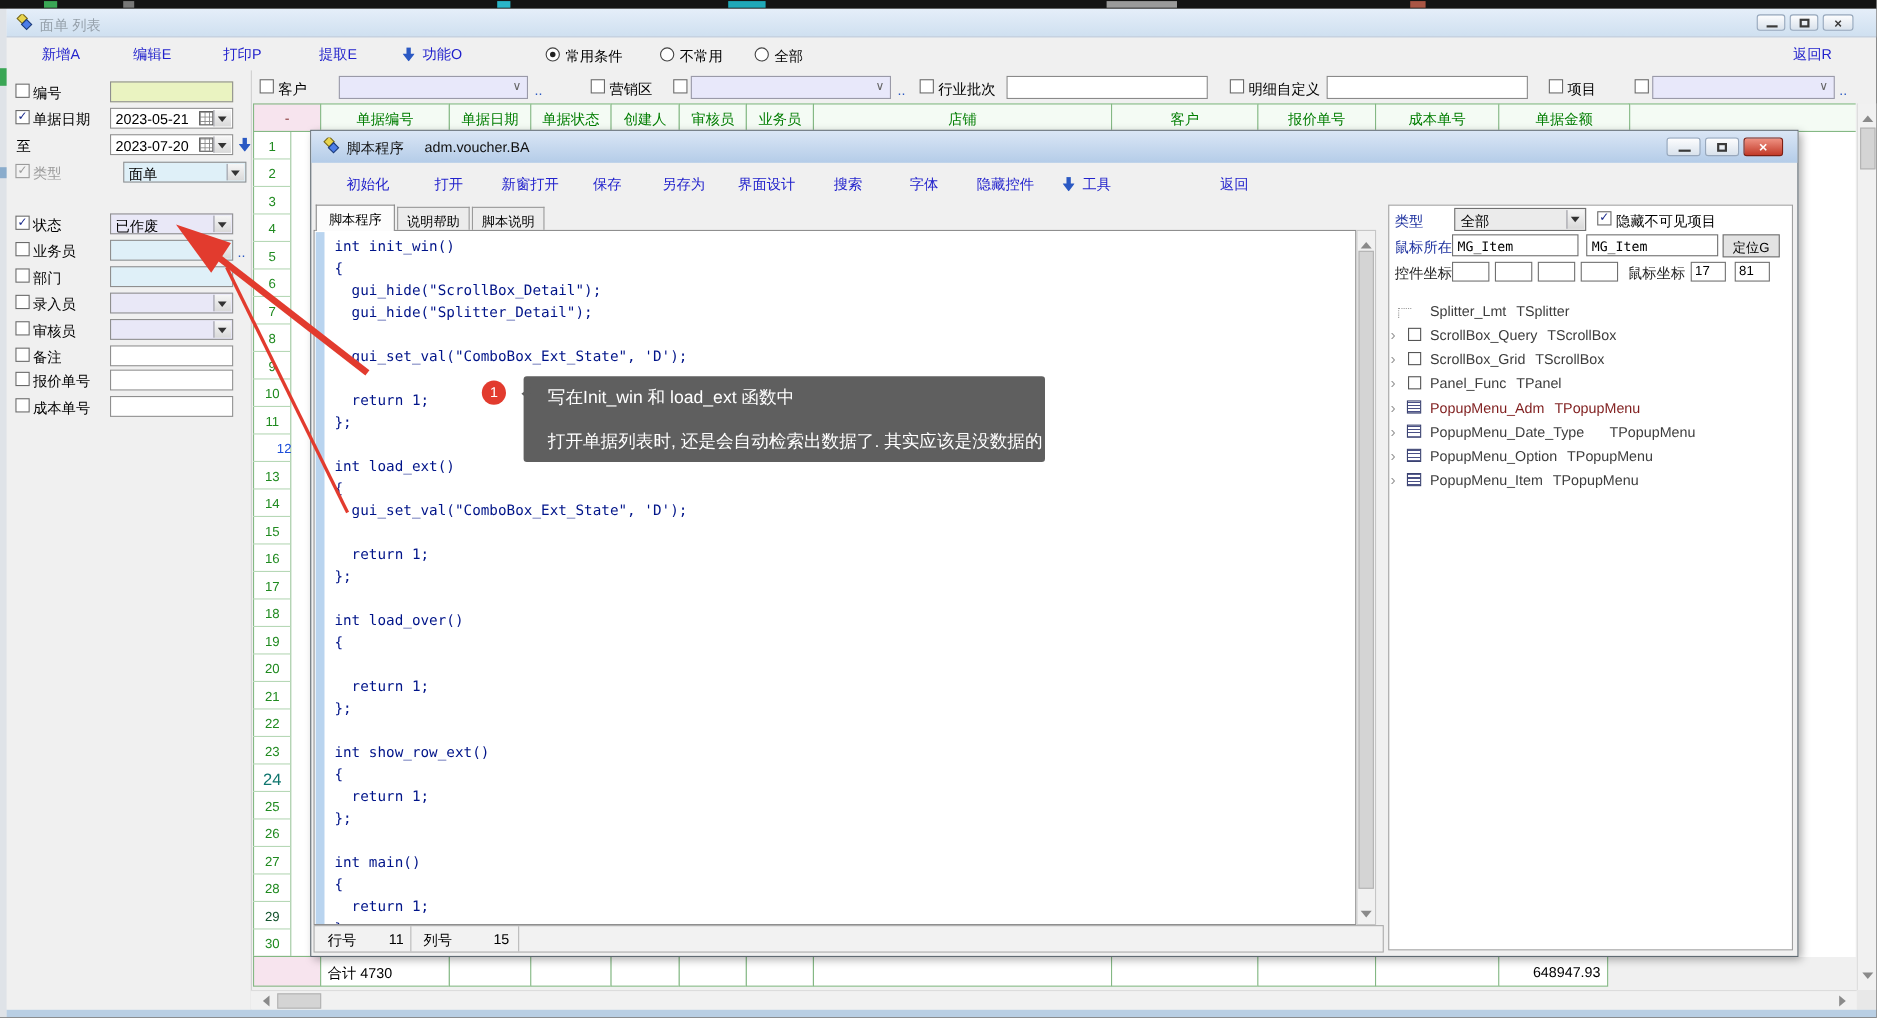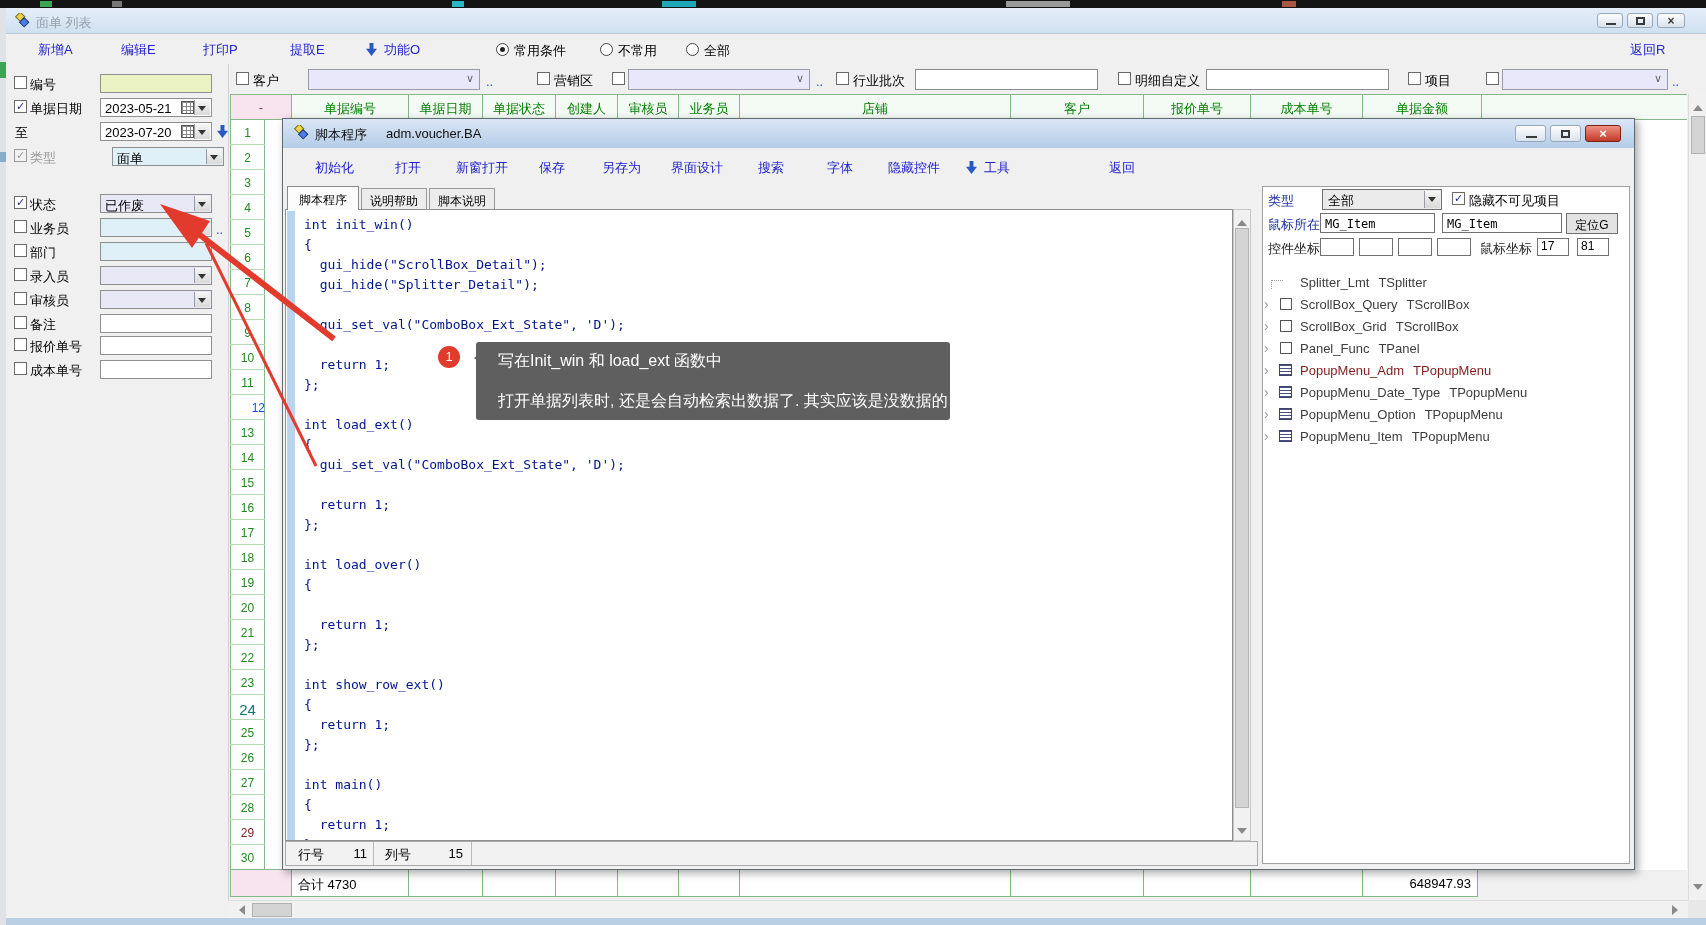--- a/index.html
+++ b/index.html
@@ -143,36 +143,36 @@
       <div style="position: absolute; box-sizing: border-box; left: 230px; top: 570px; width: 35px; height: 25px; border-bottom: 1px solid rgb(182, 216, 182); color: rgb(31, 138, 31); font-size: 12px; text-align: center; padding-top: 6px;">19</div>
       <div style="position: absolute; box-sizing: border-box; left: 230px; top: 595px; width: 35px; height: 25px; border-bottom: 1px solid rgb(182, 216, 182); color: rgb(31, 138, 31); font-size: 12px; text-align: center; padding-top: 6px;">20</div>
       <div style="position: absolute; box-sizing: border-box; left: 230px; top: 620px; width: 35px; height: 25px; border-bottom: 1px solid rgb(182, 216, 182); color: rgb(31, 138, 31); font-size: 12px; text-align: center; padding-top: 6px;">21</div>
       <div style="position: absolute; box-sizing: border-box; left: 230px; top: 645px; width: 35px; height: 25px; border-bottom: 1px solid rgb(182, 216, 182); color: rgb(31, 138, 31); font-size: 12px; text-align: center; padding-top: 6px;">22</div>
       <div style="position: absolute; box-sizing: border-box; left: 230px; top: 670px; width: 35px; height: 25px; border-bottom: 1px solid rgb(182, 216, 182); color: rgb(31, 138, 31); font-size: 12px; text-align: center; padding-top: 6px;">23</div>
       <div style="position: absolute; box-sizing: border-box; left: 230px; top: 695px; width: 35px; height: 25px; border-bottom: 1px solid rgb(182, 216, 182); color: #0f766e; font-size: 15px; text-align: center; padding-top: 6px;">24</div>
       <div style="position: absolute; box-sizing: border-box; left: 230px; top: 720px; width: 35px; height: 25px; border-bottom: 1px solid rgb(182, 216, 182); color: rgb(31, 138, 31); font-size: 12px; text-align: center; padding-top: 6px;">25</div>
       <div style="position: absolute; box-sizing: border-box; left: 230px; top: 745px; width: 35px; height: 25px; border-bottom: 1px solid rgb(182, 216, 182); color: rgb(31, 138, 31); font-size: 12px; text-align: center; padding-top: 6px;">26</div>
       <div style="position: absolute; box-sizing: border-box; left: 230px; top: 770px; width: 35px; height: 25px; border-bottom: 1px solid rgb(182, 216, 182); color: rgb(31, 138, 31); font-size: 12px; text-align: center; padding-top: 6px;">27</div>
       <div style="position: absolute; box-sizing: border-box; left: 230px; top: 795px; width: 35px; height: 25px; border-bottom: 1px solid rgb(182, 216, 182); color: rgb(31, 138, 31); font-size: 12px; text-align: center; padding-top: 6px;">28</div>
-      <div style="position: absolute; box-sizing: border-box; left: 230px; top: 820px; width: 35px; height: 25px; border-bottom: 1px solid rgb(182, 216, 182); color: #7f1d1d; font-size: 12px; text-align: center; padding-top: 6px;">29</div>
+      <div style="position: absolute; box-sizing: border-box; left: 230px; top: 820px; width: 35px; height: 25px; border-bottom: 1px solid rgb(182, 216, 182); color: #14532d; font-size: 12px; text-align: center; padding-top: 6px;">29</div>
       <div style="position: absolute; box-sizing: border-box; left: 230px; top: 845px; width: 35px; height: 25px; border-bottom: 1px solid rgb(182, 216, 182); color: rgb(31, 138, 31); font-size: 12px; text-align: center; padding-top: 6px;">30</div>
       <div style="position: absolute; box-sizing: border-box; left: 265px; top: 120px; width: 18px; height: 750px; background: rgb(255, 255, 255);"></div>
       <div style="position: absolute; box-sizing: border-box; left: 1634px; top: 120px; width: 53px; height: 750px; background: rgb(255, 255, 255);"></div>
       <div style="position: absolute; box-sizing: border-box; left: 230px; top: 869px; width: 62px; height: 28px; background: rgb(247, 228, 238); border: 1px solid rgb(132, 184, 132); text-align: left; padding: 6px 6px 0px; overflow: hidden;"></div>
       <div style="position: absolute; box-sizing: border-box; left: 291px; top: 869px; width: 118px; height: 28px; background: rgb(255, 255, 255); border: 1px solid rgb(132, 184, 132); text-align: left; padding: 6px 6px 0px; overflow: hidden;">合计  4730</div>
       <div style="position: absolute; box-sizing: border-box; left: 408px; top: 869px; width: 75px; height: 28px; background: rgb(255, 255, 255); border: 1px solid rgb(132, 184, 132); text-align: left; padding: 6px 6px 0px; overflow: hidden;"></div>
       <div style="position: absolute; box-sizing: border-box; left: 482px; top: 869px; width: 74px; height: 28px; background: rgb(255, 255, 255); border: 1px solid rgb(132, 184, 132); text-align: left; padding: 6px 6px 0px; overflow: hidden;"></div>
       <div style="position: absolute; box-sizing: border-box; left: 555px; top: 869px; width: 63px; height: 28px; background: rgb(255, 255, 255); border: 1px solid rgb(132, 184, 132); text-align: left; padding: 6px 6px 0px; overflow: hidden;"></div>
       <div style="position: absolute; box-sizing: border-box; left: 617px; top: 869px; width: 62px; height: 28px; background: rgb(255, 255, 255); border: 1px solid rgb(132, 184, 132); text-align: left; padding: 6px 6px 0px; overflow: hidden;"></div>
       <div style="position: absolute; box-sizing: border-box; left: 678px; top: 869px; width: 62px; height: 28px; background: rgb(255, 255, 255); border: 1px solid rgb(132, 184, 132); text-align: left; padding: 6px 6px 0px; overflow: hidden;"></div>
       <div style="position: absolute; box-sizing: border-box; left: 739px; top: 869px; width: 272px; height: 28px; background: rgb(255, 255, 255); border: 1px solid rgb(132, 184, 132); text-align: left; padding: 6px 6px 0px; overflow: hidden;"></div>
       <div style="position: absolute; box-sizing: border-box; left: 1010px; top: 869px; width: 134px; height: 28px; background: rgb(255, 255, 255); border: 1px solid rgb(132, 184, 132); text-align: left; padding: 6px 6px 0px; overflow: hidden;"></div>
       <div style="position: absolute; box-sizing: border-box; left: 1143px; top: 869px; width: 108px; height: 28px; background: rgb(255, 255, 255); border: 1px solid rgb(132, 184, 132); text-align: left; padding: 6px 6px 0px; overflow: hidden;"></div>
       <div style="position: absolute; box-sizing: border-box; left: 1250px; top: 869px; width: 113px; height: 28px; background: rgb(255, 255, 255); border: 1px solid rgb(132, 184, 132); text-align: left; padding: 6px 6px 0px; overflow: hidden;"></div>
-      <div style="position: absolute; box-sizing: border-box; left: 1362px; top: 869px; width: 116px; height: 28px; background: rgb(255, 255, 255); border: 1px solid rgb(132, 184, 132); text-align: right; padding: 6px 6px 0px; overflow: hidden;">648947.93</div>
+      <div style="position: absolute; box-sizing: border-box; left: 1362px; top: 869px; width: 100px; height: 28px; background: rgb(255, 255, 255); border: 1px solid rgb(132, 184, 132); text-align: right; padding: 6px 6px 0px; overflow: hidden;">648947.93</div>
       <span class="cb" style="position: absolute; box-sizing: border-box; left: 14px; top: 76px; width: 13px; height: 13px;"></span>
       <span style="position: absolute; box-sizing: border-box; left: 30px; top: 76px; color: rgb(0, 0, 0);">编号</span>
       <div style="position: absolute; box-sizing: border-box; left: 100px; top: 74px; width: 112px; height: 19px; background: rgb(234, 243, 193); border: 1px solid rgb(143, 143, 143); padding: 2px 0px 0px 4px; overflow: hidden;"></div>
       <span class="cb checked" style="position: absolute; box-sizing: border-box; left: 14px; top: 100px; width: 13px; height: 13px;"></span>
       <span style="position: absolute; box-sizing: border-box; left: 30px; top: 100px; color: rgb(0, 0, 0);">单据日期</span>
       <div style="position: absolute; box-sizing: border-box; left: 100px; top: 98px; width: 112px; height: 19px; background: rgb(255, 255, 255); border: 1px solid rgb(143, 143, 143); padding: 2px 0px 0px 4px; overflow: hidden;">2023-05-21<span class="calico" style="position: absolute; right: 17px; top: 2px;"></span><span class="dbtn"></span></div>
       <span style="position: absolute; box-sizing: border-box; left: 15px; top: 124px; color: rgb(0, 0, 0);">至</span>
       <div style="position: absolute; box-sizing: border-box; left: 100px; top: 122px; width: 112px; height: 19px; background: rgb(255, 255, 255); border: 1px solid rgb(143, 143, 143); padding: 2px 0px 0px 4px; overflow: hidden;">2023-07-20<span class="calico" style="position: absolute; right: 17px; top: 2px;"></span><span class="dbtn"></span></div>
       <span class="dnarrow" style="position: absolute; box-sizing: border-box; left: 217px; top: 125px;"></span>
       <span class="cb checked disabled" style="position: absolute; box-sizing: border-box; left: 14px; top: 149px; width: 13px; height: 13px;"></span>
@@ -343,21 +343,21 @@
       <span class="boxico" style="position: absolute; box-sizing: border-box; left: 1280px; top: 320px;"></span>
       <div style="position: absolute; box-sizing: border-box; left: 1300px; top: 319px; width: 320px; height: 20px; color: rgb(61, 61, 61);"><span style="position: relative; margin-right: 9px;">ScrollBox_Grid</span><span style="position: relative;">TScrollBox</span></div>
       <span style="position: absolute; box-sizing: border-box; left: 1264px; top: 340px; color: rgb(154, 154, 154); font-size: 14px;">›</span>
       <span class="boxico" style="position: absolute; box-sizing: border-box; left: 1280px; top: 342px;"></span>
       <div style="position: absolute; box-sizing: border-box; left: 1300px; top: 341px; width: 320px; height: 20px; color: rgb(61, 61, 61);"><span style="position: relative; margin-right: 9px;">Panel_Func</span><span style="position: relative;">TPanel</span></div>
       <span style="position: absolute; box-sizing: border-box; left: 1264px; top: 362px; color: rgb(154, 154, 154); font-size: 14px;">›</span>
       <span class="menuico" style="position: absolute; box-sizing: border-box; left: 1279px; top: 364px;"></span>
       <div style="position: absolute; box-sizing: border-box; left: 1300px; top: 363px; width: 320px; height: 20px; color: #7f1d1d;"><span style="position: relative; margin-right: 9px;">PopupMenu_Adm</span><span style="position: relative;">TPopupMenu</span></div>
       <span style="position: absolute; box-sizing: border-box; left: 1264px; top: 384px; color: rgb(154, 154, 154); font-size: 14px;">›</span>
       <span class="menuico" style="position: absolute; box-sizing: border-box; left: 1279px; top: 386px;"></span>
-      <div style="position: absolute; box-sizing: border-box; left: 1300px; top: 385px; width: 320px; height: 20px; color: rgb(61, 61, 61);"><span style="position: relative; margin-right: 9px;">PopupMenu_Date_Type</span><span style="position: relative;">TPopupMenu</span></div>
+      <div style="position: absolute; box-sizing: border-box; left: 1300px; top: 385px; width: 320px; height: 20px; color: rgb(61, 61, 61);"><span style="position: relative; margin-right: 23px;">PopupMenu_Date_Type</span><span style="position: relative;">TPopupMenu</span></div>
       <span style="position: absolute; box-sizing: border-box; left: 1264px; top: 406px; color: rgb(154, 154, 154); font-size: 14px;">›</span>
       <span class="menuico" style="position: absolute; box-sizing: border-box; left: 1279px; top: 408px;"></span>
       <div style="position: absolute; box-sizing: border-box; left: 1300px; top: 407px; width: 320px; height: 20px; color: rgb(61, 61, 61);"><span style="position: relative; margin-right: 9px;">PopupMenu_Option</span><span style="position: relative;">TPopupMenu</span></div>
       <span style="position: absolute; box-sizing: border-box; left: 1264px; top: 428px; color: rgb(154, 154, 154); font-size: 14px;">›</span>
       <span class="menuico" style="position: absolute; box-sizing: border-box; left: 1279px; top: 430px;"></span>
       <div style="position: absolute; box-sizing: border-box; left: 1300px; top: 429px; width: 320px; height: 20px; color: rgb(61, 61, 61);"><span style="position: relative; margin-right: 9px;">PopupMenu_Item</span><span style="position: relative;">TPopupMenu</span></div>
     </div>
 
   <div class="abs" style="left:476px;top:342px;width:474px;height:78px;background:#5f5f5f;border-radius:3px;z-index:40;">
     <span class="abs" style="left:22px;top:9px;color:#fff;font-size:16px;">写在Init_win 和 load_ext 函数中</span>

